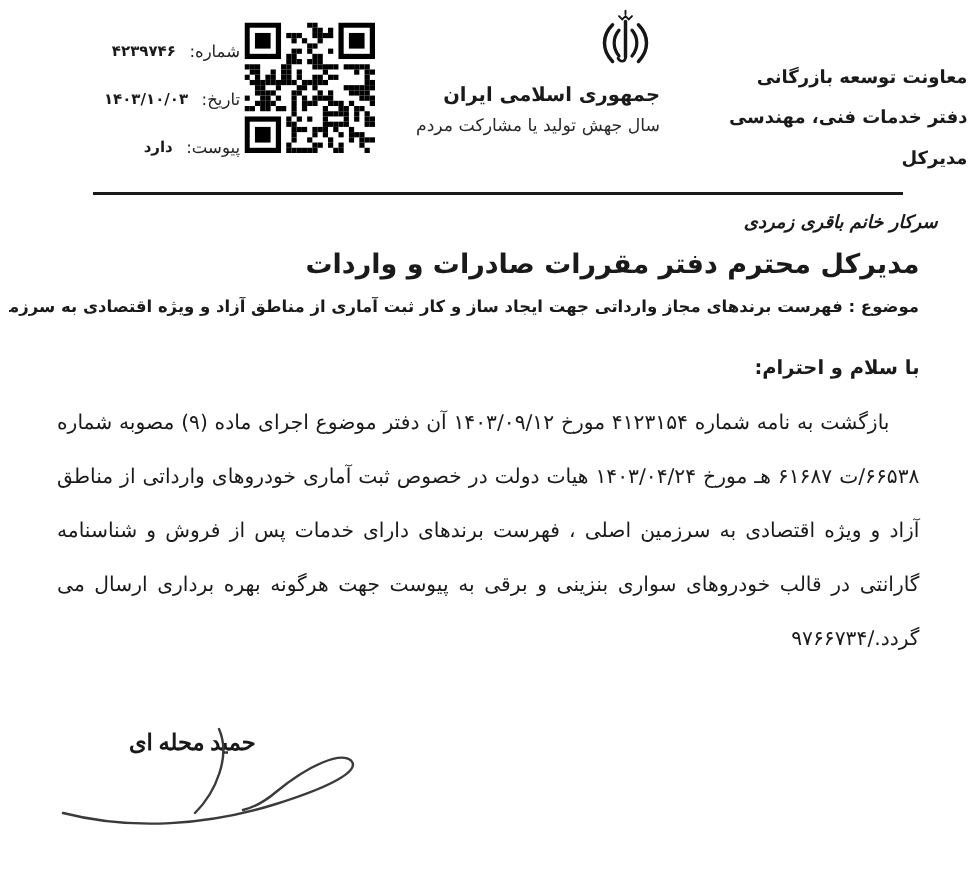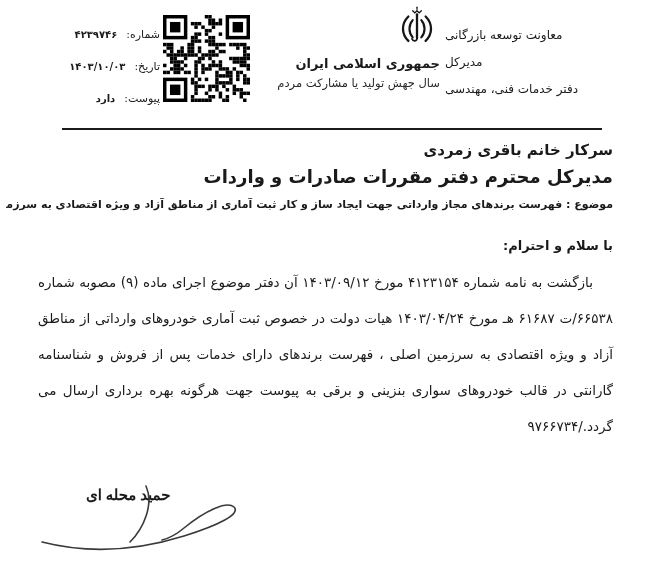--- a/index.html
+++ b/index.html
@@ -8,43 +8,43 @@
     position:relative;
     width:653px; height:580px;
     background:#ffffff;
     overflow:hidden;
     direction:rtl;
     font-family:"DejaVu Sans", sans-serif;
     color:#1a1a1a;
   }
   
   .header-right {
-    position:absolute; top:22px; right:8px; width:200px;
-    text-align:left; font-weight:normal; font-size:12px; line-height:27px;
+    position:absolute; top:38px; right:8px; width:200px;
+    text-align:right; font-weight:bold; font-size:12px; line-height:27px;
   }
   
   .header-center {
     position:absolute; top:5px; left:230px; width:210px;
     text-align:right;
   }
   .emblem { width:46px; height:46px; display:inline-block; }
   .country  { font-size:13px;  font-weight:bold; line-height:17px; }
   .ministry { font-size:12.5px; font-weight:bold; line-height:17px; }
   .slogan   { font-size:11.5px; line-height:16px; margin-top:3px; color:#2a2a2a; }
   
   .meta { position:absolute; top:18px; left:6px; width:154px; }
   .meta-row { display:flex; align-items:center; gap:9px; height:32px; justify-content:flex-start; }
   .meta-label { font-size:11px; color:#222; }
   .meta-value { font-size:10px; font-weight:bold; letter-spacing:.5px; }
   .qr { position:absolute; top:15px; left:163px; width:87px; height:87px; }
   .qr svg { width:100%; height:100%; display:block; }
   
   .divider { position:absolute; top:128px; left:62px; width:540px; border-top:2px solid #1b1b1b; }
   
-  .recipient-name  { position:absolute; top:141px; right:40px; font-weight:bold; font-size:15px; }
+  .recipient-name  { position:absolute; top:141px; right:28px; font-weight:bold; font-size:12px;font-style:italic; }
   .recipient-title { position:absolute; top:166px; right:40px; font-weight:bold; font-size:18px; }
   .subject {
     position:absolute; top:198px; right:40px; left:6px;
     font-weight:bold; font-size:11px; white-space:nowrap; overflow:hidden;
   }
   .salutation { position:absolute; top:238px; right:40px; font-weight:bold; font-size:13px; }
   .body-text {
     position:absolute; top:264px; right:40px; left:38px;
     text-align:justify; font-size:13.5px; line-height:36px; text-indent:20px;
   }
@@ -52,22 +52,22 @@
   .sig-name { position:absolute; top:486px; left:86px; font-weight:bold; font-size:15px;font-family:Liberation Serif, serif; }
   .sig-svg  { position:absolute; top:478px; left:34px; width:222px; height:78px; pointer-events:none; }
 </style>
 </head>
 <body>
 
 <div class="page">
 
   <div class="header-right">
     <div>معاونت توسعه بازرگانی</div>
+    <div>دفتر خدمات فنی، مهندسی</div>
     <div>مدیرکل</div>
-    <div>دفتر خدمات فنی، مهندسی</div>
   </div>
 
   <div class="header-center">
     <span class="emblem">
       <svg viewBox="0 0 64 64" fill="none" stroke="#161616" stroke-linecap="round">
         <path d="M32 3 L32 6" stroke-width="1.8"></path>
         <path d="M26 8 L29 11 L32 8 L35 11 L38 8" stroke-width="1.8"></path>
         <path d="M20 16 C10 26 10 40 20 50" stroke-width="3.2"></path>
         <path d="M26 21 C20 28 20 38 26 45" stroke-width="3"></path>
         <path d="M32 13 L32 46" stroke-width="3.2"></path>

